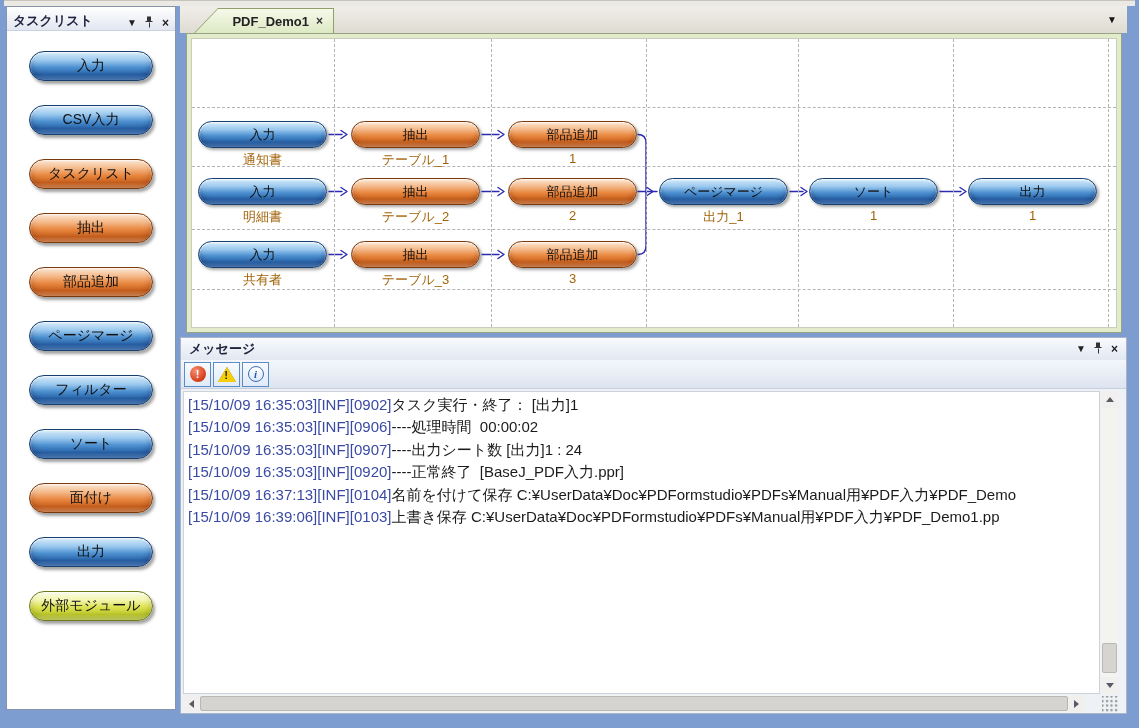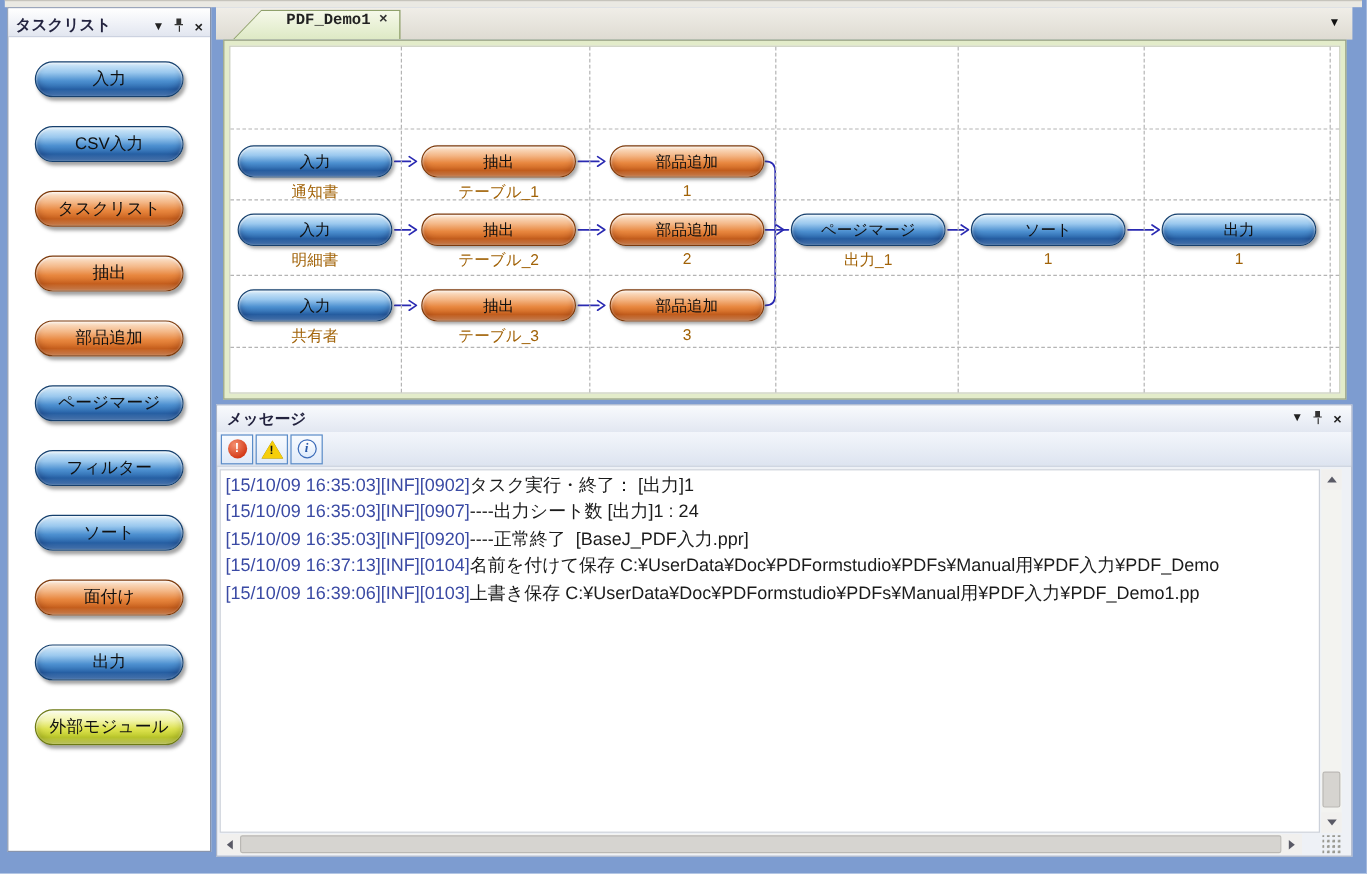--- a/index.html
+++ b/index.html
@@ -37,22 +37,22 @@
                             2px 3px 3px rgba(50,50,50,.45); }
 
   
   .tabbar { position:absolute; left:180px; top:6px; width:947px; height:27px;
             background:linear-gradient(#f0eee8,#dedbd2); }
   .tab-outer { position:absolute; left:14px; top:2px; width:140px; height:25px;
                background:#8fa06a; clip-path:polygon(24px 0,100% 0,100% 100%,0 100%); }
   .tab-inner { position:absolute; left:1px; top:1px; right:1px; bottom:0;
                background:linear-gradient(#f6f9ea,#dde9c4);
                clip-path:polygon(23px 0,100% 0,100% 100%,0 100%);
-               display:flex; align-items:flex-start; justify-content:flex-end; gap:7px;
-               padding:0 10px 0 0;font-family:Liberation Mono, monospace; }
+               display:flex; align-items:center; justify-content:flex-end; gap:7px;
+               padding:0 10px 0 0; }
   .tab-label { font-size:13px; font-weight:bold; color:#222; }
   .tab-close { font-size:12px; font-weight:bold; color:#333; }
   .tab-overflow { position:absolute; right:10px; top:8px; font-size:10px; color:#111; }
 
   
   .canvas { position:absolute; left:186px; top:33px; width:936px; height:300px;
             background:#e3ecca; border:1px solid #98a284; }
   .canvas-inner { position:absolute; left:4px; top:4px; right:4px; bottom:4px;
                   background:#ffffff; border:1px solid #c9cdbb; }
   .gridline-v { position:absolute; top:0; bottom:0; width:0; border-left:1px dashed #b4b4b4; }
@@ -246,20 +246,21 @@
         <span class="ic-warn">
             <span>!</span>
           </span>
       </div>
       <div class="msgtool-btn">
         <span class="ic-info">i</span>
       </div>
     </div>
     <div class="msg-log" id="msg-log">
         <div class="log-line"><span class="log-pre">[15/10/09 16:35:03][INF][0902]</span><span class="log-msg">タスク実行・終了： [出力]1</span></div>
+        <div class="log-line"><span class="log-pre">[15/10/09 16:35:03][INF][0906]</span><span class="log-msg">----処理時間  00:00:02</span></div>
         <div class="log-line"><span class="log-pre">[15/10/09 16:35:03][INF][0907]</span><span class="log-msg">----出力シート数 [出力]1 : 24</span></div>
         <div class="log-line"><span class="log-pre">[15/10/09 16:35:03][INF][0920]</span><span class="log-msg">----正常終了  [BaseJ_PDF入力.ppr]</span></div>
         <div class="log-line"><span class="log-pre">[15/10/09 16:37:13][INF][0104]</span><span class="log-msg">名前を付けて保存 C:¥UserData¥Doc¥PDFormstudio¥PDFs¥Manual用¥PDF入力¥PDF_Demo</span></div>
         <div class="log-line"><span class="log-pre">[15/10/09 16:39:06][INF][0103]</span><span class="log-msg">上書き保存 C:¥UserData¥Doc¥PDFormstudio¥PDFs¥Manual用¥PDF入力¥PDF_Demo1.pp</span></div>
       </div>
 
     <div class="vscroll">
       <div class="sb-btn" style="top:0;left:0">
           <span class="tri-up"></span>
         </div>

